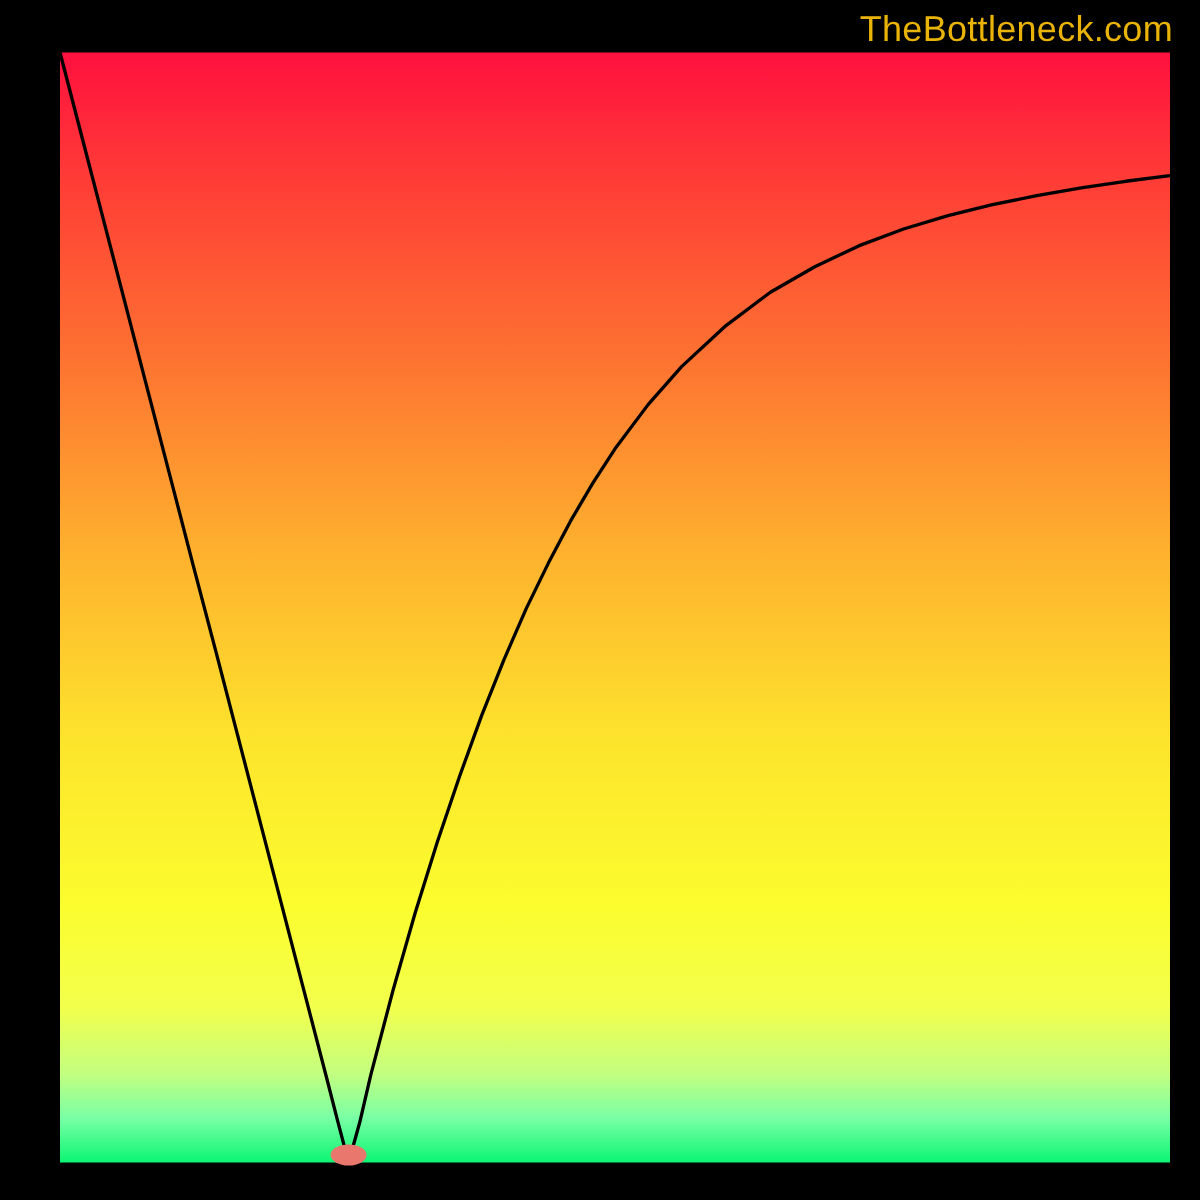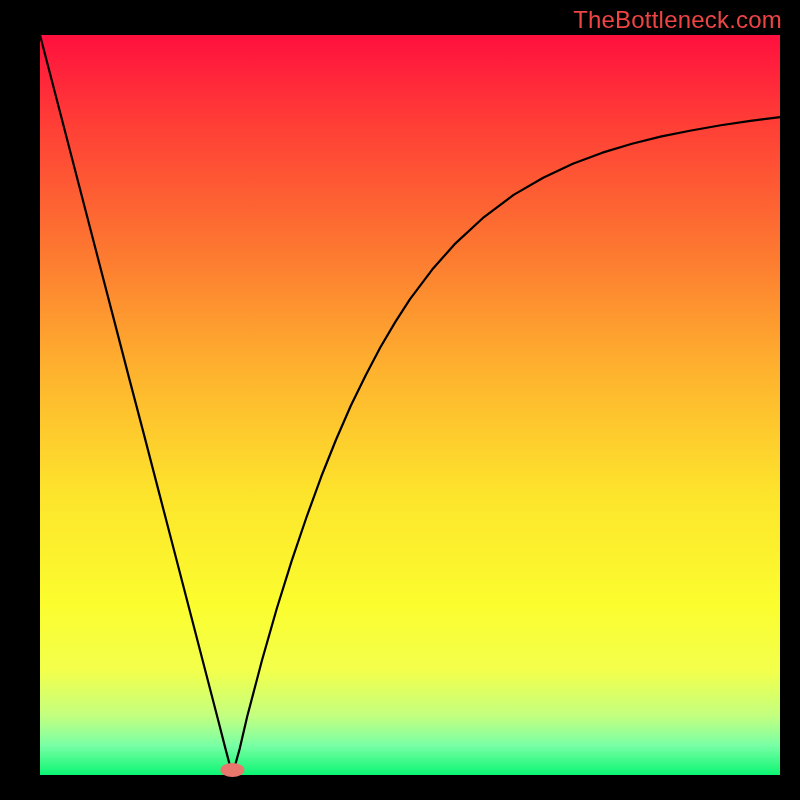--- a/index.html
+++ b/index.html
@@ -14,21 +14,21 @@
   .frame {
     position: relative;
     width: 800px;
     height: 800px;
     background: #000;
   }
   .watermark {
     position: absolute;
     top: 6px;
     right: 18px;
-    color: #ef4444;
+    color: #eab308;
     font-size: 24px;
     font-weight: 500;
     letter-spacing: 0.2px;
     z-index: 5;
   }
   svg {
     position: absolute;
     top: 0;
     left: 0;
   }

